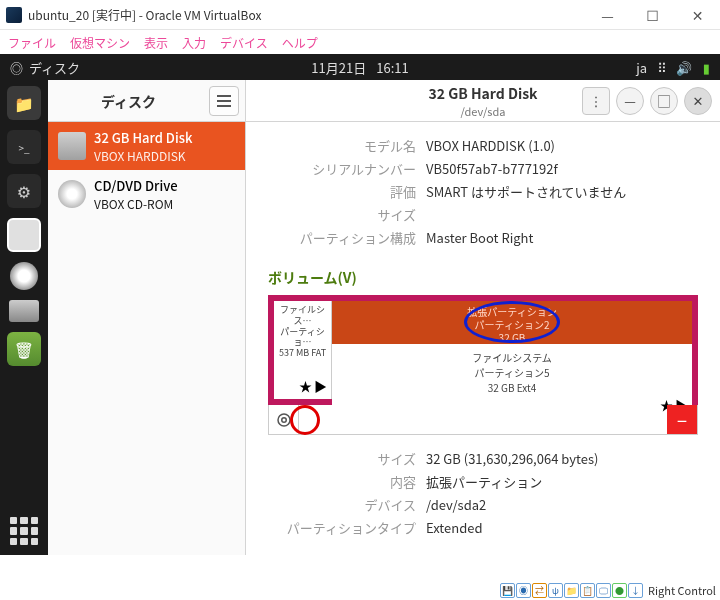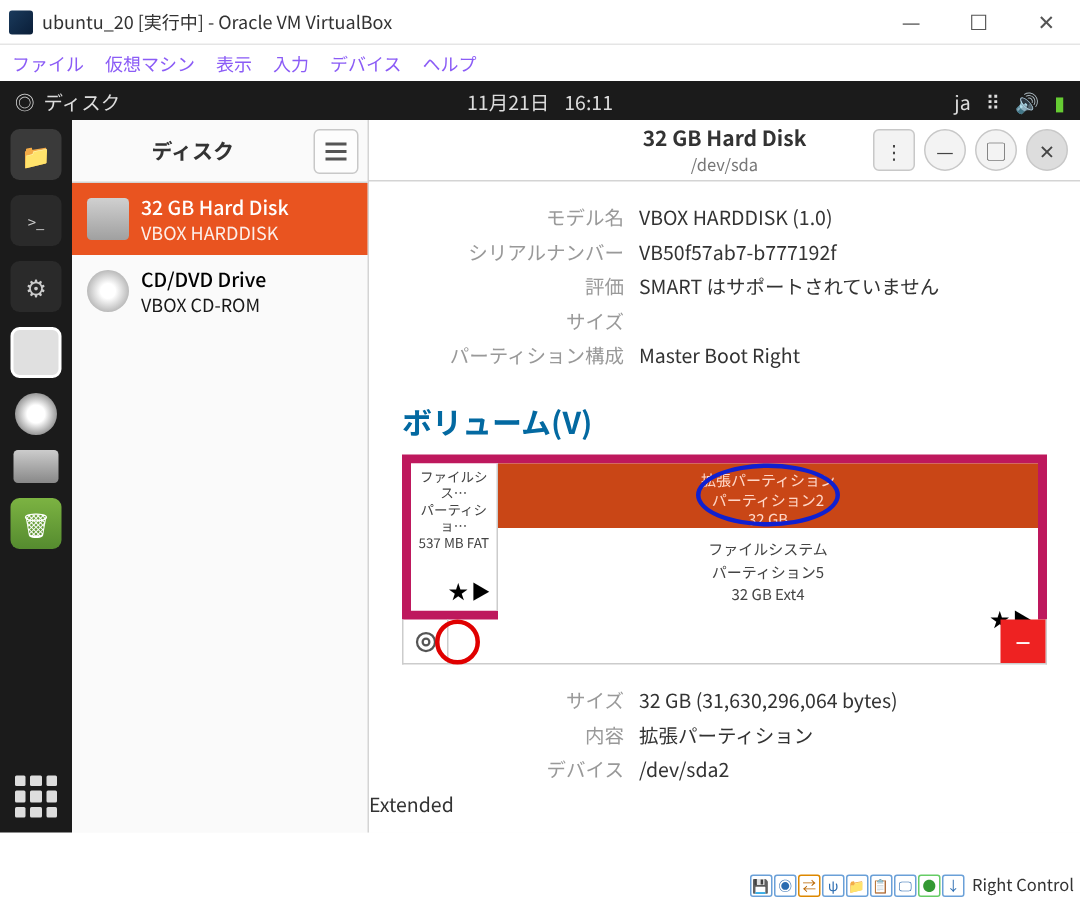--- a/index.html
+++ b/index.html
@@ -2,21 +2,21 @@
 <html><head>
 <meta charset="utf-8">
 <style>
 * { margin: 0; padding: 0; box-sizing: border-box; font-family: "Segoe UI", "Noto Sans CJK JP", sans-serif; }
 body { width: 720px; height: 600px; background: #fff; position: relative; overflow: hidden; }
 .win-titlebar { height: 30px; background: #fff; border-bottom: 1px solid #e5e5e5; display: flex; align-items: center; padding-left: 6px; }
 .win-titlebar .vb-icon { width: 16px; height: 16px; background: linear-gradient(135deg,#1a3a5c,#0a1e38); border-radius: 2px; margin-right: 6px; }
 .win-title { font-size: 12px; color: #333; flex: 1; }
 .win-btns { display: flex; }
 .win-btn { width: 45px; height: 30px; display: flex; align-items: center; justify-content: center; font-size: 14px; color: #555; }
-.menu-bar { height: 24px; display: flex; align-items: center; padding-left: 8px; gap: 14px; font-size: 12px; color: #8b5cf6; background: #fff; }
+.menu-bar { height: 24px; display: flex; align-items: center; padding-left: 8px; gap: 14px; font-size: 12px; color: #ec4899; background: #fff; }
 .top-bar { height: 26px; background: #1b1b1b; color: #ddd; display: flex; align-items: center; font-size: 13px; position: relative; }
 .top-bar .activities { padding: 0 12px; }
 .top-bar .app-ind { display: flex; align-items: center; gap: 6px; padding-left: 10px; }
 .top-bar .center { position: absolute; left: 50%; transform: translateX(-50%); display: flex; gap: 10px; align-items: flex-end; }
 .top-bar .right { margin-left: auto; display: flex; align-items: center; gap: 10px; padding-right: 10px; }
 .content { display: flex; height: 475px; }
 .dock { width: 48px; background: #1b1b1b; display: flex; flex-direction: column; align-items: center; padding-top: 6px; gap: 10px; }
 .dock-icon { width: 34px; height: 34px; border-radius: 6px; display: flex; align-items: center; justify-content: center; }
 .dock-icon.files { background: #3a3a3a; }
 .dock-icon.term { background: #2a2a2a; }
@@ -45,21 +45,21 @@
 .detail-header .title-block { position: absolute; left: 50%; transform: translateX(-50%); text-align: center; }
 .detail-header .t1 { font-size: 14px; font-weight: 600; color: #333; }
 .detail-header .t2 { font-size: 11px; color: #777; }
 .hdr-btns { margin-left: auto; display: flex; gap: 6px; }
 .circ-btn { width: 28px; height: 28px; border: 1px solid #c8c8c8; border-radius: 50%; background: #f3f3f3; display: flex; align-items: center; justify-content: center; font-size: 13px; color: #444; }
 .circ-btn.kebab { border-radius: 4px; }
 .info-grid { padding: 14px 20px 6px 0; font-size: 13px; }
 .info-row { display: flex; margin-bottom: 4px; }
 .info-label { width: 180px; text-align: right; color: #999; padding-right: 10px; }
 .info-value { color: #333; }
-.vol-title { font-size: 20px; font-weight: 600; padding: 10px 0 8px 22px; color: #0369a1; }
+.vol-title { font-size: 14px; font-weight: 600; padding: 10px 0 8px 22px; color: #4d7c0f; }
 .vol-strip { margin: 0 22px; border: 6px solid #be185d; background: #fff; position: relative; height: 110px; display: flex; }
 .vol-small { width: 58px; background: #fff; border-right: 1px solid #ccc; display: flex; flex-direction: column; justify-content: space-between; }
 .vol-small-text { font-size: 9px; color: #444; text-align: center; padding: 4px 2px; line-height: 1.2; }
 .star-play { display: flex; justify-content: flex-end; padding: 0 4px 4px 0; font-size: 13px; gap: 2px; color: #000; }
 .vol-big { flex: 1; display: flex; flex-direction: column; }
 .vol-big-top { height: 46px; background: #c94616; color: #ffd7c8; text-align: center; font-size: 10px; line-height: 1.3; padding-top: 4px; position: relative; }
 .vol-big-bottom { flex: 1; background: #fff; text-align: center; font-size: 10px; color: #444; padding-top: 6px; display: flex; flex-direction: column; justify-content: space-between; }
 .vol-actions { margin: 0 22px; height: 30px; border: 1px solid #ccc; border-top: none; display: flex; position: relative; }
 .gear-btn { width: 30px; display: flex; align-items: center; justify-content: center; border-right: 1px solid #ccc; }
 .gear-svg { width: 18px; height: 18px; }
@@ -253,20 +253,21 @@
           </div>
         <div class="info-row">
             <div class="info-label">内容</div>
             <div class="info-value">拡張パーティション</div>
           </div>
         <div class="info-row">
             <div class="info-label">デバイス</div>
             <div class="info-value">/dev/sda2</div>
           </div>
         <div class="info-row">
+            <div class="info-label">パーティションタイプ</div>
             <div class="info-value">Extended</div>
           </div>
       </div>
     </div>
   </div>
 </div>
 
 <div class="status-bar">
   <span class="sb-icon">💾</span>
   <span class="sb-icon">◉</span>

